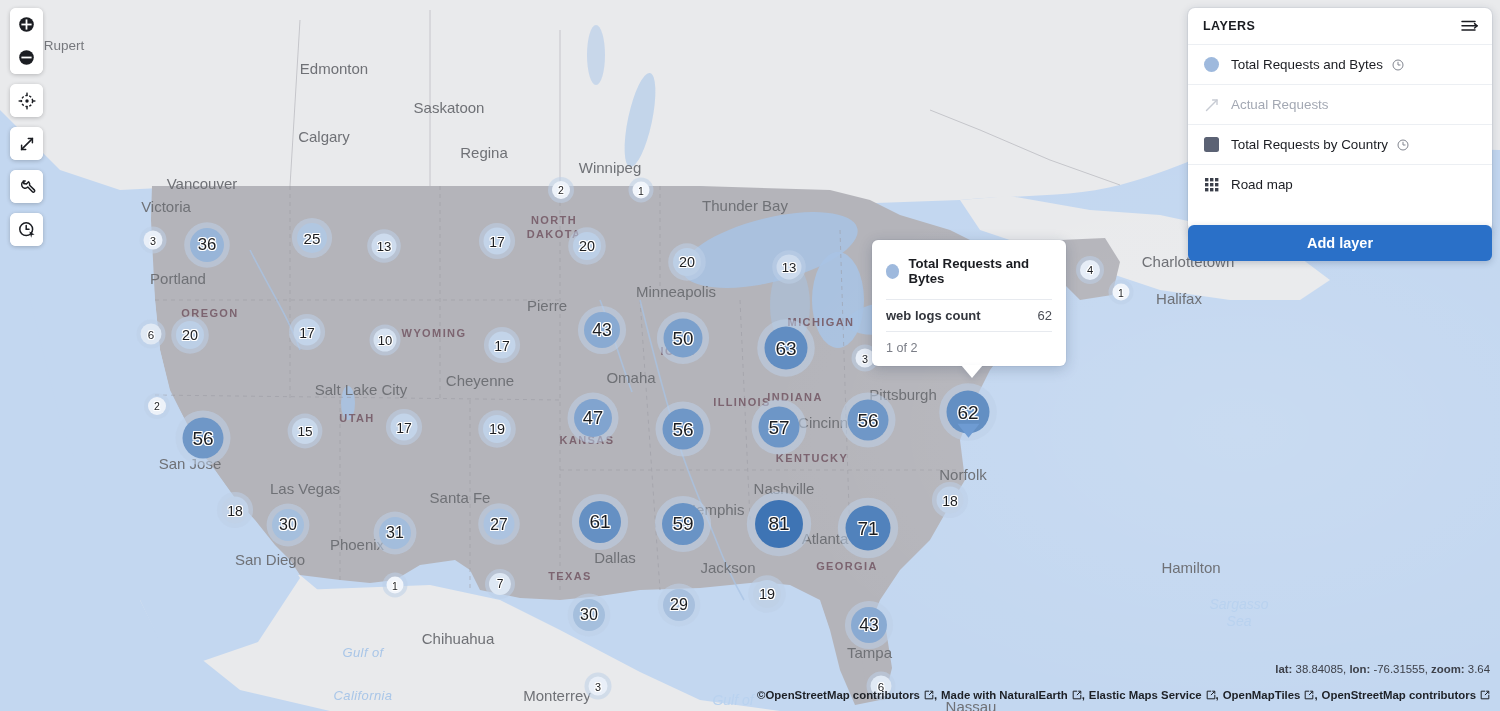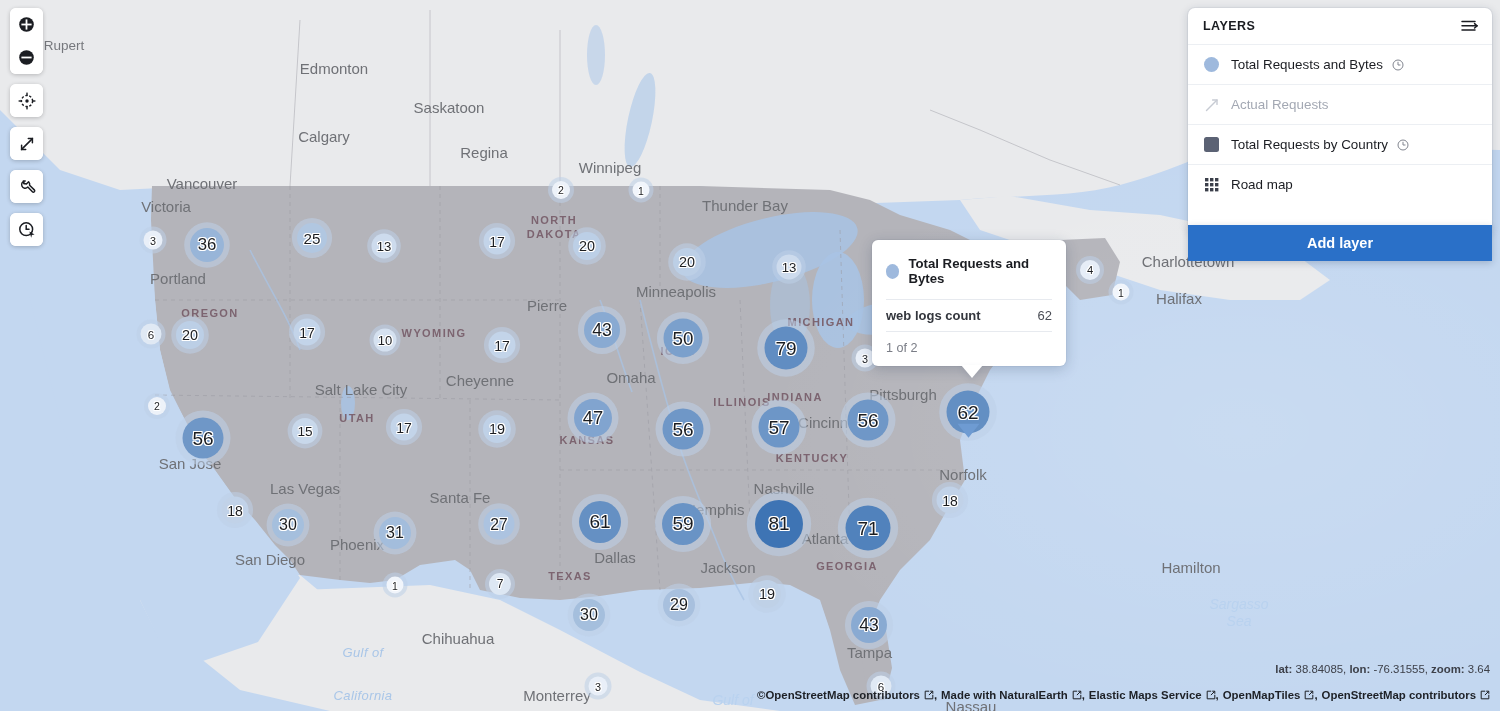--- a/index.html
+++ b/index.html
@@ -130,21 +130,21 @@
   .layer-icon { width: 17px; height: 17px; flex: 0 0 17px; display:flex; align-items:center; justify-content:center; }
   .sw-circle { width: 15px; height: 15px; border-radius: 50%; background: #9eb9dd; display:block; }
   .sw-square { width: 15px; height: 15px; border-radius: 2.5px; background: #5b6274; display:block; }
   .clock-badge { margin-left: 5px; display:inline-flex; vertical-align: middle; }
   #layers-spacer { height: 28px; }
   #add-layer-btn {
     position: absolute; right: 8px; top: 225px;
     width: 304px; height: 36px;
     background: #2a70c8;
     color: #fff;
-    border: none; border-radius: 0;
+    border: none; border-radius: 6px;
     font-size: 14.5px; font-weight: 700;
     font-family: "Liberation Sans", sans-serif;
     cursor: pointer;
     box-shadow: 0 2px 7px rgba(22,39,74,.22);
     z-index: 50;
   }
 
   
   #map-popover {
     position: absolute; left: 872px; top: 240px;
@@ -388,21 +388,21 @@
         <div class="cluster" style="left: 502px; top: 345px; width: 27px; height: 27px; background: rgb(195, 212, 233); box-shadow: rgba(190, 208, 232, 0.55) 0px 0px 0px 4.6px; font-size: 14px;">
           <span class="cl-num">17</span>
         </div>
         <div class="cluster" style="left: 602px; top: 330px; width: 36px; height: 36px; background: rgb(137, 170, 210); box-shadow: rgba(190, 208, 232, 0.55) 0px 0px 0px 6.1px; font-size: 17.6px;">
           <span class="cl-num">43</span>
         </div>
         <div class="cluster" style="left: 683px; top: 338px; width: 39px; height: 39px; background: rgb(123, 160, 204); box-shadow: rgba(190, 208, 232, 0.55) 0px 0px 0px 6.6px; font-size: 18.8px;">
           <span class="cl-num">50</span>
         </div>
         <div class="cluster" style="left: 786px; top: 348px; width: 43px; height: 43px; background: rgb(97, 141, 194); box-shadow: rgba(190, 208, 232, 0.55) 0px 0px 0px 7.3px; font-size: 19px;">
-          <span class="cl-num">79</span>
+          <span class="cl-num">63</span>
         </div>
         <div class="cluster" style="left: 865px; top: 358px; width: 19px; height: 19px; background: rgb(233, 239, 248); box-shadow: rgba(190, 208, 232, 0.55) 0px 0px 0px 4px; font-size: 10.8px;">
           <span class="cl-num">3</span>
         </div>
         <div class="cluster" style="left: 157px; top: 406px; width: 18px; height: 18px; background: rgb(237, 242, 249); box-shadow: rgba(190, 208, 232, 0.55) 0px 0px 0px 4px; font-size: 10.5px;">
           <span class="cl-num">2</span>
         </div>
         <div class="cluster" style="left: 203px; top: 438px; width: 41px; height: 41px; background: rgb(111, 151, 199); box-shadow: rgba(190, 208, 232, 0.55) 0px 0px 0px 7px; font-size: 19px;">
           <span class="cl-num">56</span>
         </div>

